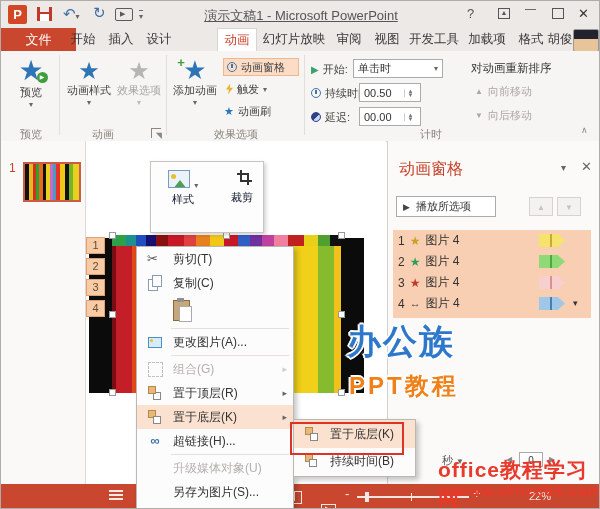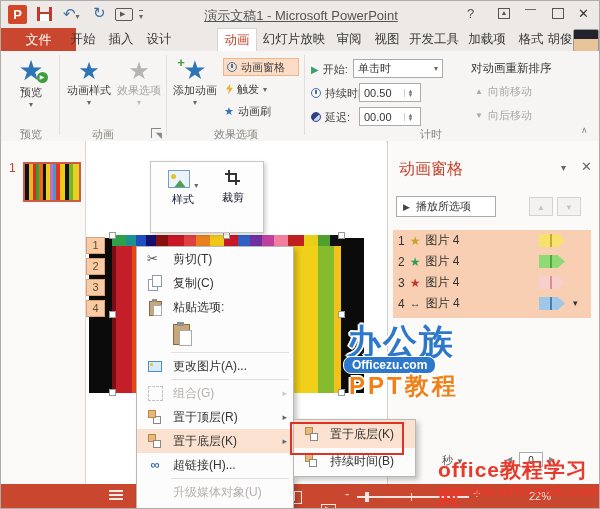--- a/index.html
+++ b/index.html
@@ -314,21 +314,21 @@
   <div class="abs tag" style="top:257px;">2</div>
   <div class="abs tag" style="top:278px;">3</div>
   <div class="abs tag" style="top:299px;">4</div>
 
   <div class="abs minitb">
     <div class="abs" style="left:12px;top:8px;width:40px;text-align:center;">
       <span class="picic" style="display:inline-block;"><i></i><b></b></span>
       <span class="mini-dd">▾</span>
       <div class="mtlabel">样式</div>
     </div>
-    <div class="abs" style="left:62px;top:8px;width:40px;text-align:center;">
+    <div class="abs" style="left:62px;top:8px;width:40px;text-align:right;">
       <span class="cropic" style="display:inline-block;"><i></i><b></b></span>
       <div class="mtlabel">裁剪</div>
     </div>
   </div>
 
   <div class="abs pane"></div>
   <div class="abs panetitle" style="left:398px;top:158px;">动画窗格</div>
   <div class="abs" style="left:560px;top:161px;font-size:10px;color:#666;">▾</div>
   <div class="abs" style="left:580px;top:158px;font-size:13px;color:#666;">✕</div>
   <div class="abs playbtn">
@@ -414,28 +414,20 @@
       <span class="mic" style="font-size:13px;color:#555;">✂</span>
       <span class="lbl">剪切(T)</span>
     </div>
     <div class="mi">
       <span class="mic ic-copy">
           <i></i>
           <b></b>
         </span>
       <span class="lbl">复制(C)</span>
     </div>
-    <div class="mi">
-      <span class="mic ic-paste">
-          <i></i>
-          <b></b>
-          <u></u>
-        </span>
-      <span class="lbl">粘贴选项:</span>
-    </div>
     <div class="mi" style="height:32px;">
       <span class="mic"></span>
       <span style="position:relative;width:20px;height:24px;display:inline-block;">
         <i style="position:absolute;left:0;top:1px;width:15px;height:19px;background:#C8A87A;border:1px solid #8A6A3A;"></i>
         <i style="position:absolute;left:4px;top:-1px;width:7px;height:4px;background:#909090;"></i>
         <i style="position:absolute;left:6px;top:7px;width:11px;height:14px;background:#fff;border:1px solid #AAA;"></i>
       </span>
     </div>
     <div class="msep"></div>
     <div class="mi">
@@ -496,18 +488,17 @@
       <span class="mic">
         <span class="lay1 tanq" style="left:1px;top:1px;"></span>
         <span class="lay1 whiq" style="left:5px;top:6px;"></span>
       </span>
       <span class="lbl">持续时间(B)</span>
     </div>
   </div>
   <div class="abs anno"></div>
 
   <div class="abs wmlogo-top" style="left:346px;top:318px;">办公族</div>
-  <div class="abs wmlogo-mid" style="left:342px;top:355px;">Officezu.com</div>
   <div class="abs wmlogo-bot" style="left:348px;top:369px;">PPT教程</div>
   <div class="abs wmsite1" style="left:437px;top:455px;">office教程学习网</div>
   <div class="abs wmsite2" style="left:455px;top:481px;">www.office68.com</div>
 
 </div>
 
 </body></html>

